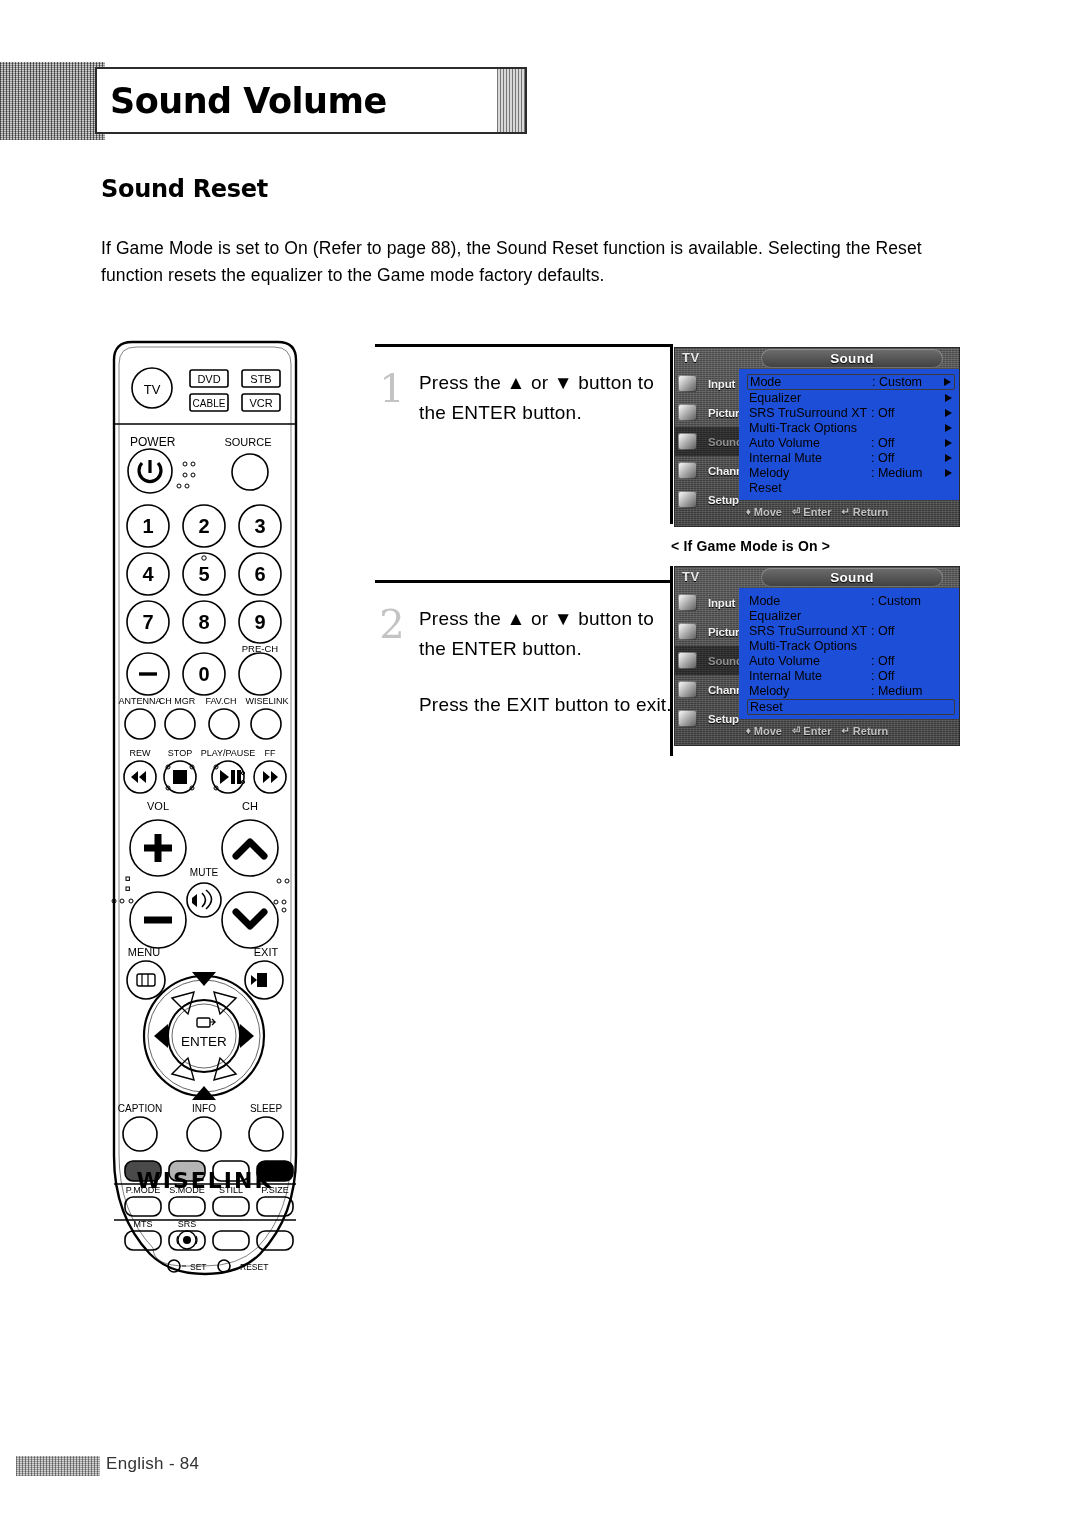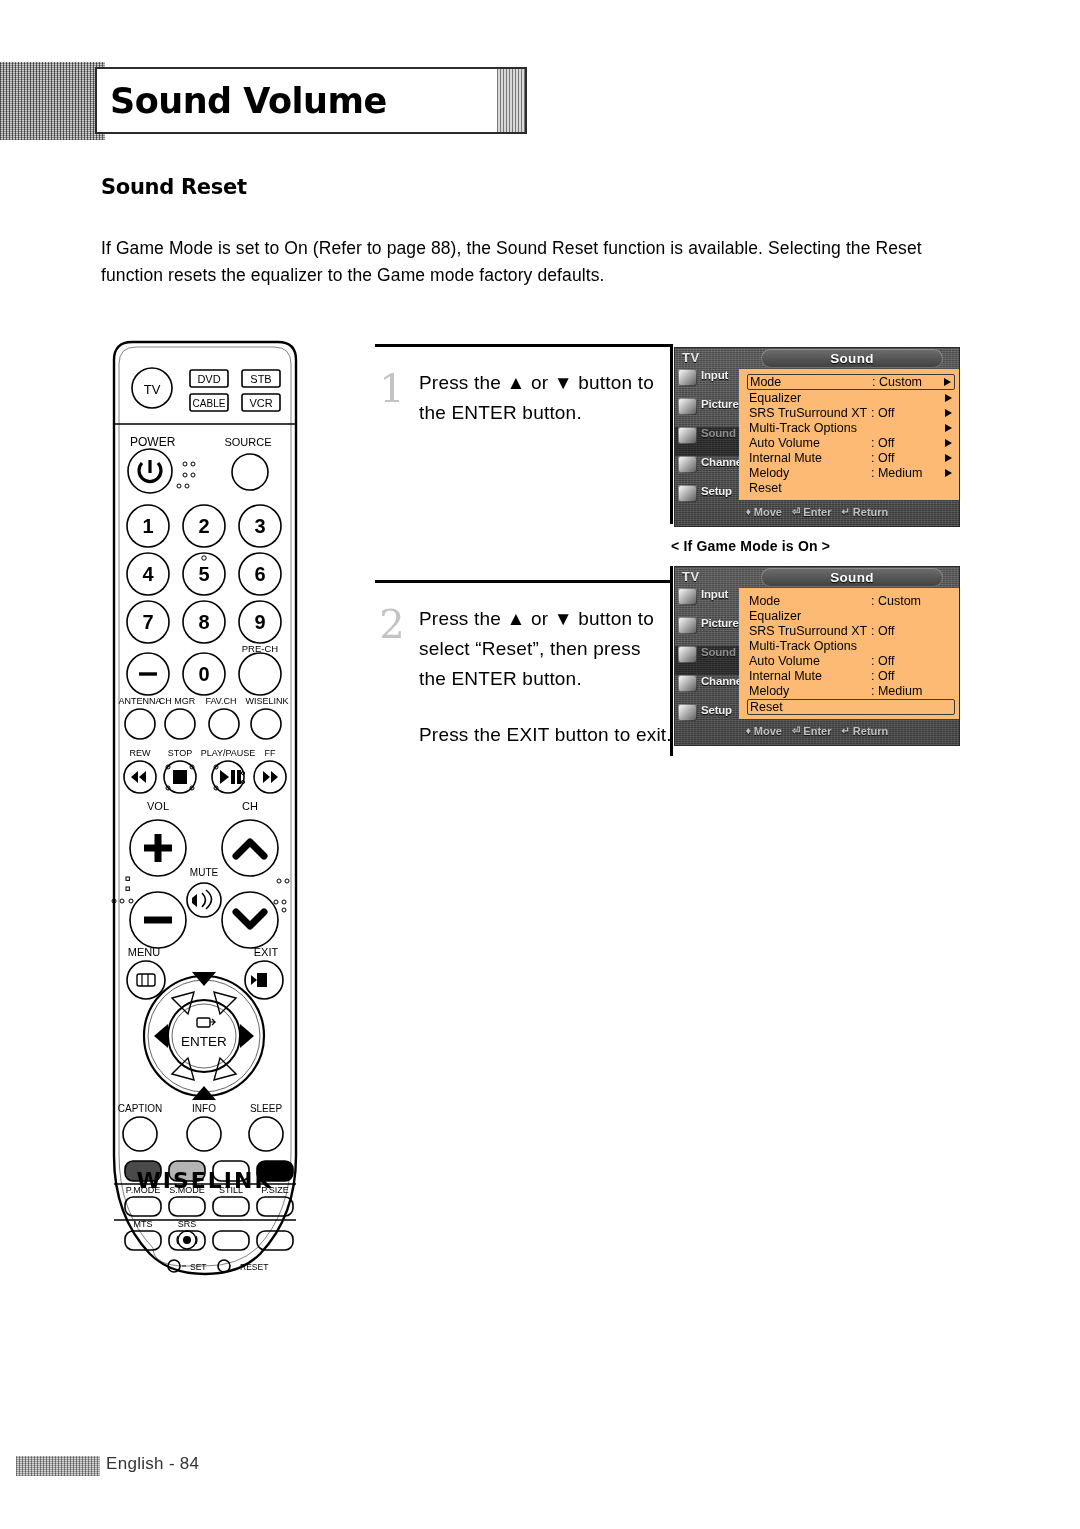--- a/index.html
+++ b/index.html
@@ -39,21 +39,21 @@
     position:absolute;left:110px;top:70px;
     font-size:35px;font-weight:bold;letter-spacing:-0.5px;
     font-family:"DejaVu Sans", sans-serif;
     line-height:62px;
     z-index:3;
   }
 
   
   .section-title{
     position:absolute;left:101px;top:175px;
-    font-size:21px;font-weight:bold;letter-spacing:-0.3px;
+    font-size:24px;font-weight:bold;letter-spacing:-0.3px;
     font-family:"DejaVu Sans", sans-serif;
   }
   .intro{
     position:absolute;left:101px;top:235px;width:845px;
     font-size:17.5px;line-height:27px;letter-spacing:.1px;
   }
 
   
   .remote-wrap{position:absolute;left:100px;top:336px;width:210px;height:960px;}
   .remote-svg{display:block;}
@@ -120,38 +120,38 @@
     text-align:center;line-height:18px;
     font-size:13.5px;font-weight:bold;color:#ffffff;
     text-shadow:0 1px 1px #000;
     letter-spacing:.3px;
   }
   .osd-side{
     position:absolute;left:0;top:21px;width:64px;bottom:0;
     z-index:2;
   }
   .osd-side-item{
-    position:relative;height:29px;display:flex;gap:4px;
+    position:relative;height:29px;display:flex;align-items:center;gap:11px;
     padding-left:3px;
   }
   .osd-side-item.sel{background:rgba(0,0,0,.42);}
   .osd-side-ico{
     width:19px;height:17px;flex:none;border-radius:3px;
     background:linear-gradient(135deg,#f2f2f2 10%,#9a9a9a 60%,#555 100%);
     box-shadow:inset 0 0 0 1px rgba(0,0,0,.4);
   }
   .osd-side-lbl{
     font-size:11.5px;font-weight:bold;color:#f0f0f0;
     text-shadow:0 1px 1px #000;
     letter-spacing:-.2px;
   }
   .osd-side-item.sel .osd-side-lbl{color:#8d8d8d;text-shadow:0 1px 0 #111;}
   .osd-panel{
     position:absolute;left:64px;top:21px;right:0;bottom:26px;
-    background:#fdba74;
+    background:#1d4ed8;
     z-index:2;
   }
   .osd-rows{position:absolute;left:8px;top:5px;right:4px;}
   .osd-row{
     position:relative;height:15.1px;display:flex;align-items:center;
     font-size:12.5px;color:#000;
     box-sizing:border-box;
     padding:0 2px;
   }
   .osd-row.boxed{
@@ -417,21 +417,20 @@
       </div>
     </div>
   </div>
 
   <div class="step" style="margin-top:26px;">
     <div class="step-rule"></div>
     <div class="step-body">
       <div class="step-num">2</div>
       <div class="step-text">
         <div>Press the ▲ or ▼ button to</div>
-        <div>select “Reset”, then press</div>
         <div>the ENTER button.</div>
         <span class="gap"></span>
         <div>Press the EXIT button to exit.</div>
       </div>
     </div>
   </div>
 
 </div>
 
 <div class="osd-caption">&lt; If Game Mode is On &gt;</div>

